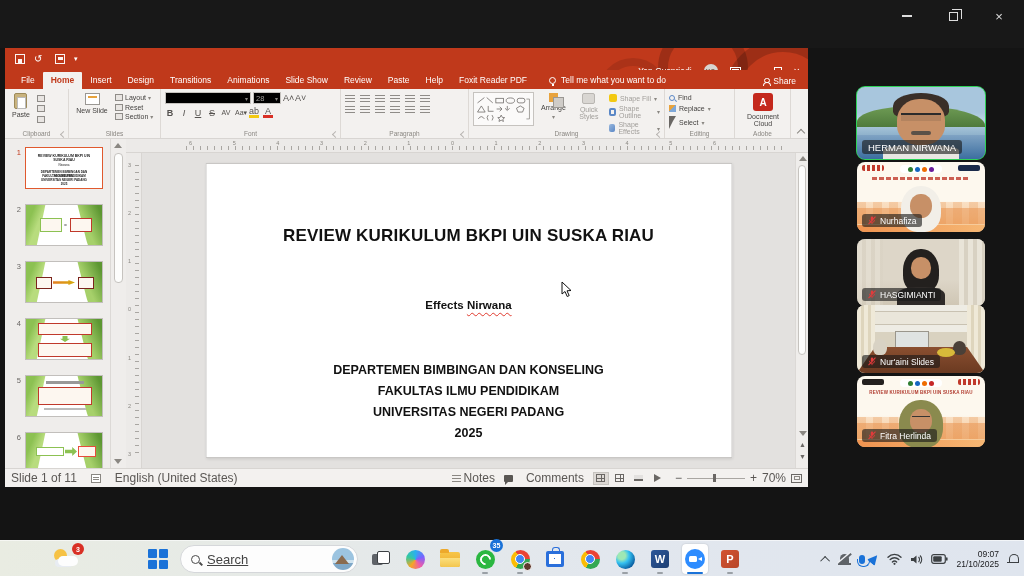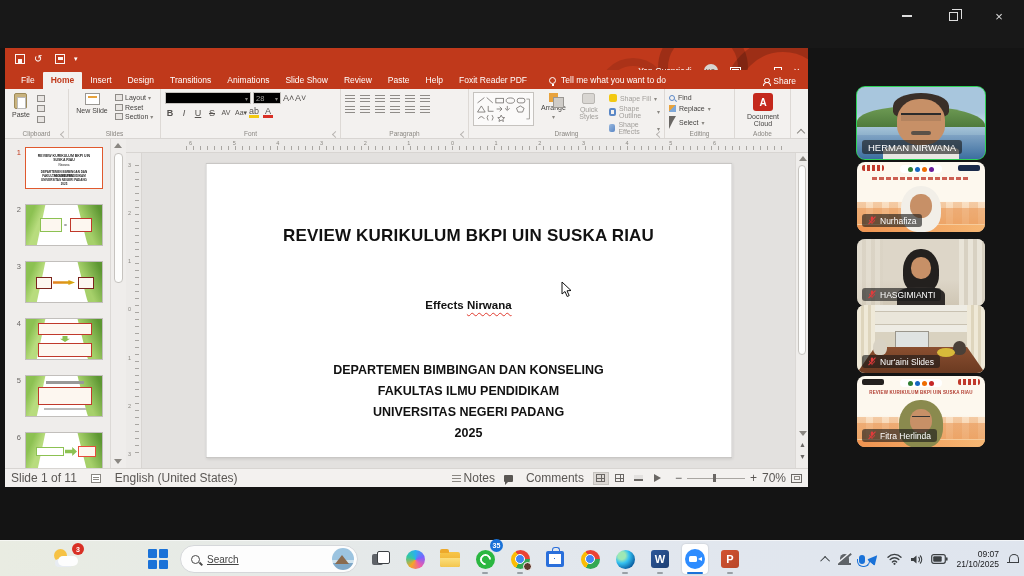--- a/index.html
+++ b/index.html
@@ -193,21 +193,21 @@
   .sun { position:absolute; left:2px; top:2px; width:13px; height:13px; border-radius:50%; background:#f6c244; }
   .cloudw { position:absolute; left:6px; top:9px; width:20px; height:10px; border-radius:8px; background:#fdfdfd; box-shadow:-4px 2px 0 -1px #e8ecf2; }
   .badge { position:absolute; border-radius:50%; background:#d93025; color:#fff; font-size:7px; display:flex; align-items:center; justify-content:center; font-weight:bold; }
   .wbadge { right:-2px; top:-4px; width:12px; height:12px; }
   .centerbar { position:absolute; left:145px; top:0; height:36px; display:flex; align-items:center; gap:9px; }
   .startbtn { width:20px; height:20px; display:grid; grid-template-columns:9px 9px; grid-template-rows:9px 9px; gap:1.5px; padding:0; }
   .startbtn i { background:#1a72d8; border-radius:1px; }
   .searchbox { width:178px; height:28px; background:#fdfdfd; border:1px solid #d5d7da; border-radius:14px; display:flex; align-items:center; padding:0 3px 0 10px; gap:7px; }
   .mag { width:9px; height:9px; border:1.6px solid #4a4a4a; border-radius:50%; position:relative; flex:0 0 auto; }
   .mag::after { content:""; position:absolute; left:7px; top:7px; width:4px; height:1.6px; background:#4a4a4a; transform:rotate(45deg); }
-  .searchtxt { font-size:10px; color:#444; flex:1;text-decoration:underline; }
+  .searchtxt { font-size:13px; color:#444; flex:1;text-decoration:underline; }
   .searchimg { width:22px; height:22px; border-radius:11px; background:linear-gradient(#9cc4e0 0 55%, #cfe3ef 55% 70%, #7fa8c8 70%); position:relative; overflow:hidden; flex:0 0 auto; }
   .searchimg::after { content:""; position:absolute; left:3px; top:7px; width:0; height:0; border-left:7px solid transparent; border-right:7px solid transparent; border-bottom:9px solid #8a6b4f; }
   .ticon { position:relative; width:26px; height:30px; display:flex; align-items:center; justify-content:center; }
   .runner { position:absolute; bottom:0px; left:50%; transform:translateX(-50%); width:6px; height:2.5px; border-radius:2px; background:#9aa0a6; }
   .runner.act { width:16px; background:#1a72d8; }
   .ticon.activewin { background:#fff; border-radius:4px; box-shadow:0 0 2px rgba(0,0,0,.2); }
   .taskview { width:17px; height:17px; position:relative; }
   .taskview::before { content:""; position:absolute; left:0; top:3px; width:11px; height:11px; background:#5f6368; border-radius:2px; }
   .taskview::after { content:""; position:absolute; left:5px; top:0; width:11px; height:11px; background:#fff; border:1.4px solid #3c4043; border-radius:2px; }
   .copilot { width:19px; height:19px; border-radius:50%; background:conic-gradient(#2bb0ee,#7b61ff,#ef5da8,#f6a623,#35c99e,#2bb0ee); }

